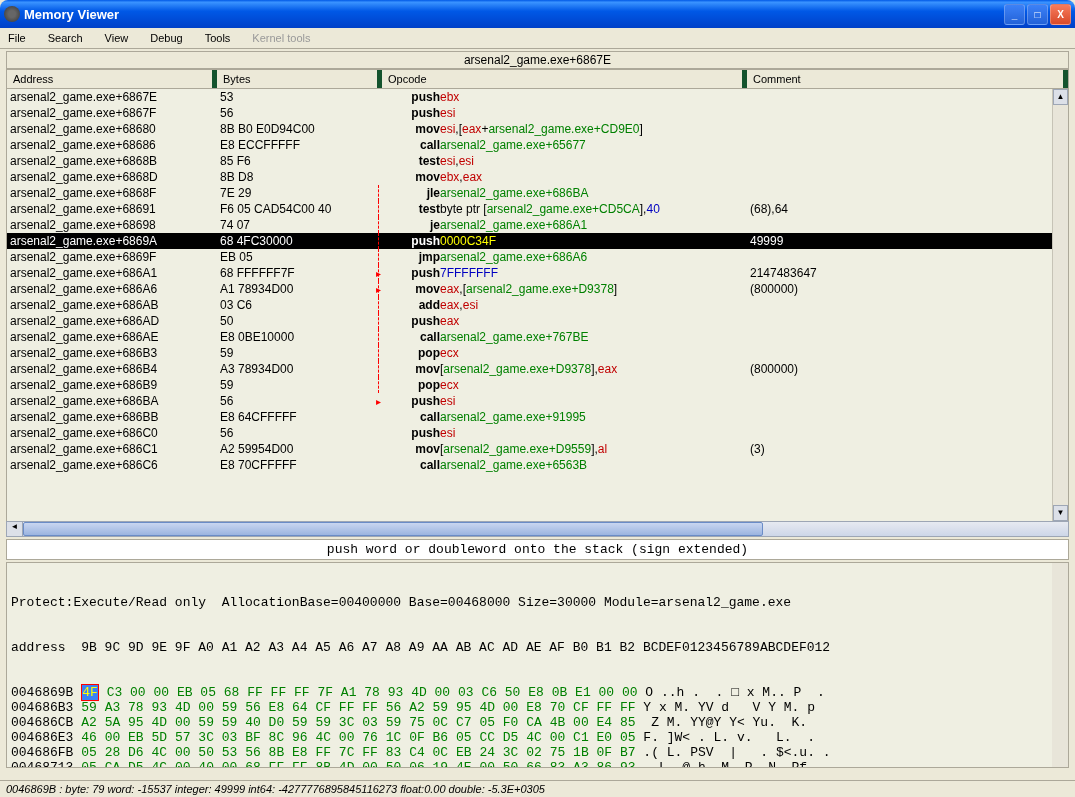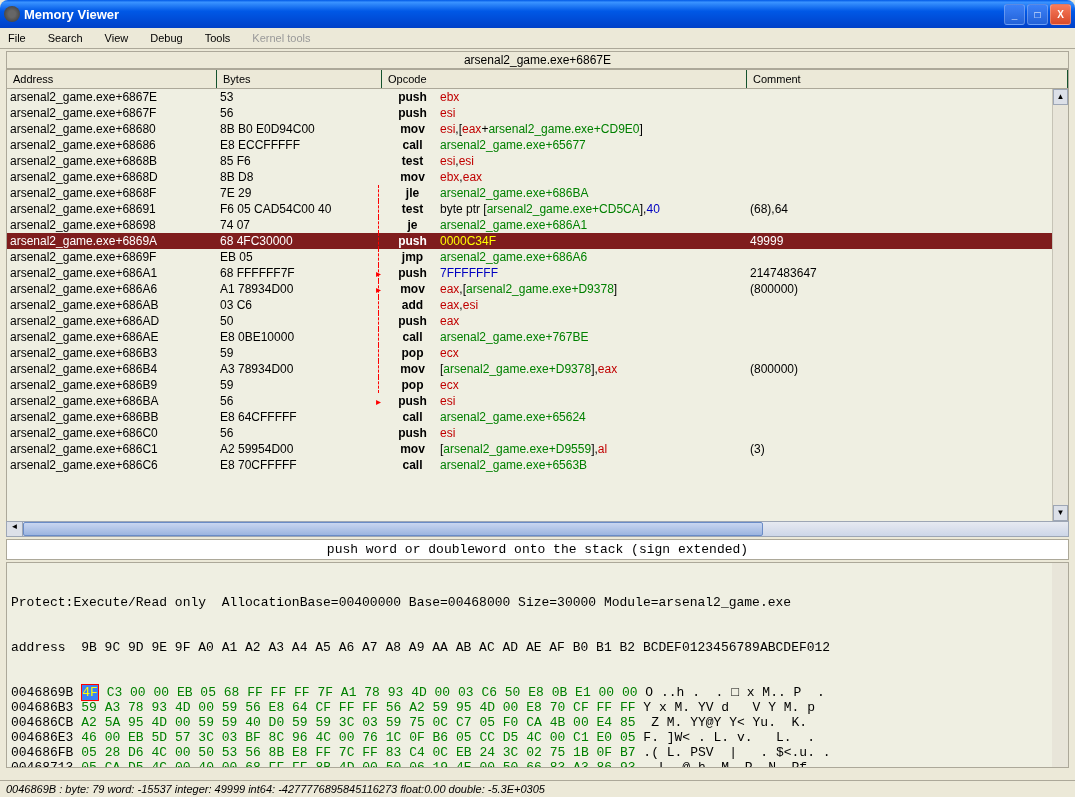--- a/index.html
+++ b/index.html
@@ -10,31 +10,31 @@
 .winbtns { display: flex; gap: 2px; }
 .winbtn { width: 21px; height: 21px; border-radius: 3px; border: 1px solid #FFFFFF40; display: flex; align-items: center; justify-content: center; font-size: 10px; font-weight: bold; color: white; }
 .winbtn.min { background: linear-gradient(to bottom, #3C81F7, #2362D8); }
 .winbtn.max { background: linear-gradient(to bottom, #3C81F7, #2362D8); }
 .winbtn.close { background: linear-gradient(to bottom, #F77B5C, #D84A2A); }
 .menubar { background: #ECE9D8; padding: 4px 8px; border-bottom: 1px solid #ACA899; display: flex; gap: 22px; }
 .menuitem { cursor: default; }
 .menuitem.disabled { color: #999; }
 .moduleheader { background: #ECE9D8; border: 1px solid #ACA899; margin: 2px 6px 0 6px; text-align: center; padding: 1px; font-size: 12px; }
 .colheader { display: flex; background: #ECE9D8; border: 1px solid #ACA899; margin: 0 6px; }
-.colheader > div { padding: 3px 6px; border-right: 1px solid #14532d; }
+.colheader > div { padding: 3px 6px; border-right: 5px solid #14532d; }
 .col-addr   { width: 210px; flex-shrink: 0; }
 .col-bytes  { width: 165px; flex-shrink: 0; }
-.col-opcode { width: 55px;  flex-shrink: 0; font-weight: bold; text-align: center; }
+.col-opcode { width: 55px;  flex-shrink: 0; font-weight: bold; text-align: right; }
 .col-oper   { width: 310px; flex-shrink: 0; }
 .col-comment{ flex: 1; }
 .listwrap { margin: 0 6px; background: #EFEFE2; border-left: 1px solid #ACA899; border-right: 1px solid #ACA899; font-family: Tahoma,Arial; font-size: 12px; position: relative; height: 432px; overflow: hidden; }
 .scrollv { position: absolute; right: 0; top: 0; bottom: 0; width: 16px; background: #E8E5D9; border-left: 1px solid #C6C3B6; }
 .scrollv .up, .scrollv .dn { height: 16px; background: #DCE0E8; border: 1px solid #9DA6B5; text-align: center; font-size: 8px; line-height: 14px; }
 .row { display: flex; height: 16px; align-items: center; padding-left: 3px; position: relative; }
-.row.sel { background: #7f1d1d; color: white; }
+.row.sel { background: #000000; color: white; }
 .row.sel .grn { color: #FFFF00; }
 .row .jumpline { position: absolute; left: 371px; top: 0; bottom: 0; border-left: 1px dashed red; }
 .grn { color: #008000; }
 .red { color: #C00000; }
 .blu { color: #0000C0; }
 .hscroll { margin: 0 6px; height: 16px; background: linear-gradient(to bottom,#E7EAF1,#CDD6E8); border: 1px solid #9DA6B5; display: flex; }
 .hscroll .arr { width: 16px; background: #DCE0E8; border-right: 1px solid #9DA6B5; text-align: center; font-size: 8px; }
 .hscroll .thumb { width: 740px; background: linear-gradient(to bottom,#C9D6F0,#9BB4E0); border: 1px solid #6A8CC7; border-radius: 2px; }
 .desc { margin: 2px 6px; background: white; border: 1px solid #ACA899; text-align: center; padding: 2px; font-family: 'Courier New', monospace; font-size: 13px; }
 .hexinfo { margin: 0 6px; padding: 2px 4px; font-family: 'Courier New', monospace; font-size: 13px; background: #EFEFE2; border: 1px solid #ACA899; white-space: pre; position: relative; height: 206px; overflow: hidden; }
@@ -231,21 +231,21 @@
         <span class="col-addr">arsenal2_game.exe+686BA</span>
         <span class="col-bytes">56</span>
         <span class="col-opcode">push</span>
         <span class="col-oper"><span class="red">esi</span></span>
         <span class="col-comment"></span>
       </div>
       <div class="row">
         <span class="col-addr">arsenal2_game.exe+686BB</span>
         <span class="col-bytes">E8 64CFFFFF</span>
         <span class="col-opcode">call</span>
-        <span class="col-oper"><span class="grn">arsenal2_game.exe+65624</span></span>
+        <span class="col-oper"><span class="grn">arsenal2_game.exe+91995</span></span>
         <span class="col-comment"></span>
       </div>
       <div class="row">
         <span class="col-addr">arsenal2_game.exe+686C0</span>
         <span class="col-bytes">56</span>
         <span class="col-opcode">push</span>
         <span class="col-oper"><span class="red">esi</span></span>
         <span class="col-comment"></span>
       </div>
       <div class="row">

